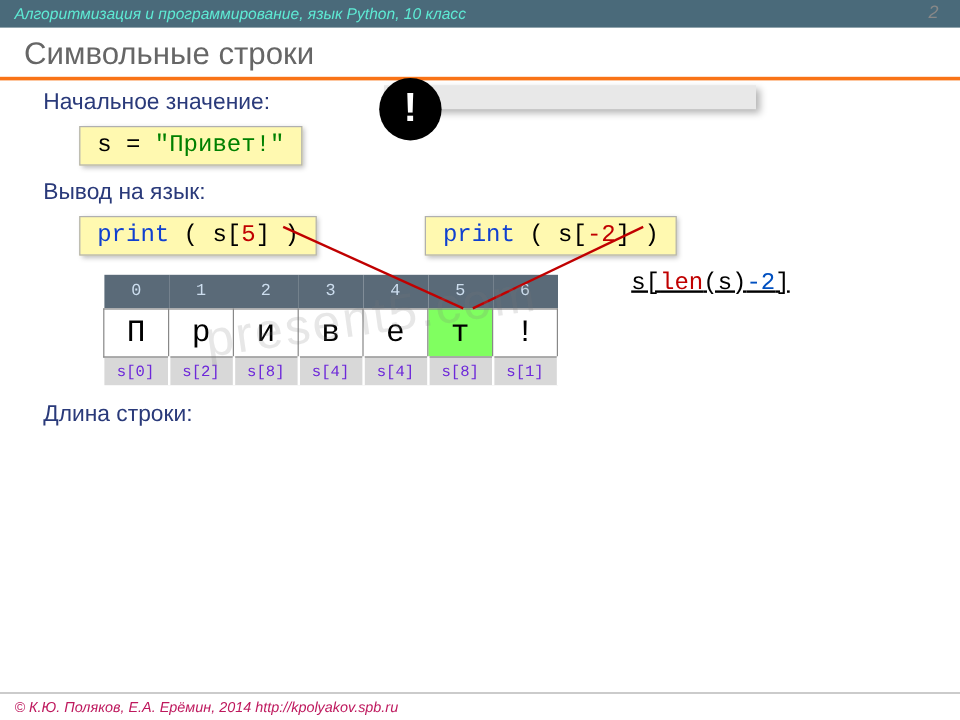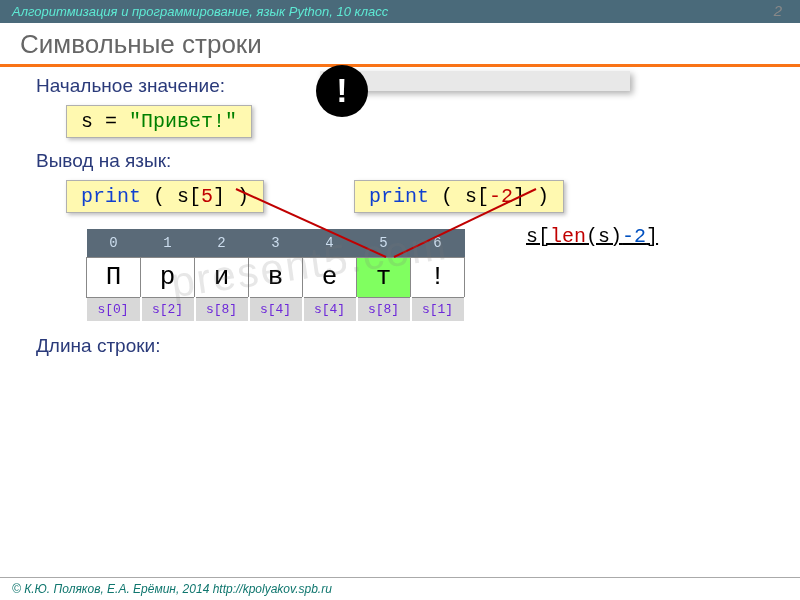--- a/index.html
+++ b/index.html
@@ -109,21 +109,21 @@
 
   .lines-svg {
     position: absolute;
     pointer-events: none;
   }
 
   .footer {
     position: absolute;
     bottom: 0; left: 0; right: 0;
     border-top: 1px solid #aaa;
-    color: #0f766e;
+    color: #be185d;
     font-style: italic;
     font-size: 12px;
     padding: 4px 12px;
     background: #fff;
   }
   .watermark {
     position: absolute;
     top: 240px; left: 170px;
     font-size: 42px;
     color: rgba(120,120,120,0.18);

